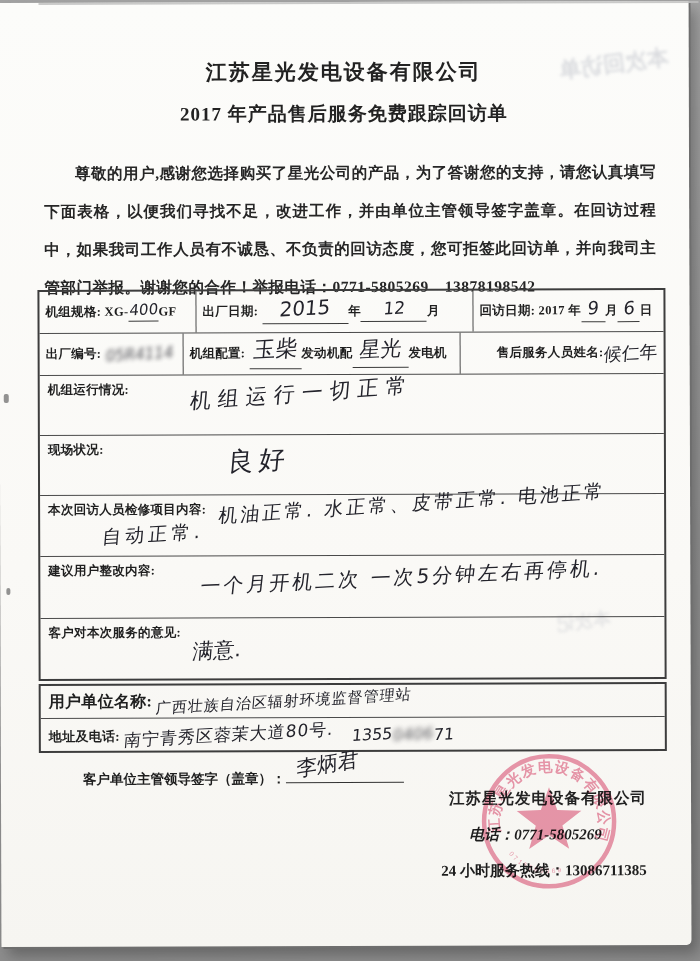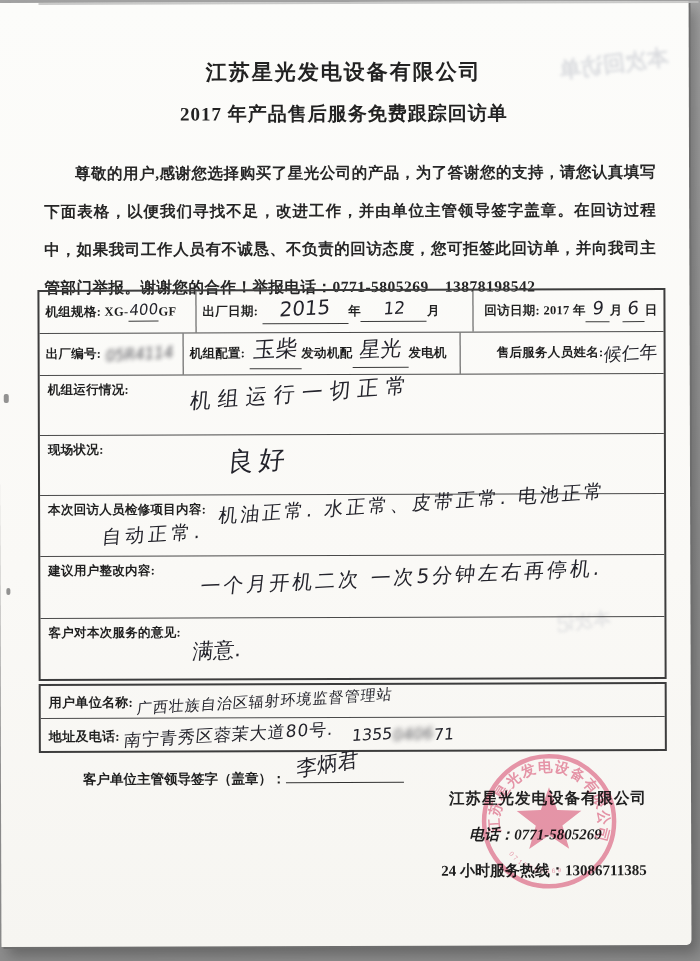--- a/index.html
+++ b/index.html
@@ -84,21 +84,21 @@
 
     <div class="trow" style="height:42px;">
       <div class="tcell" style="width:157px;">
         <span class="lbl">机组规格: XG-</span>
           <span class="blank" style="width:30px;"><span class="hw" style="font-size:15px;position:relative;top:-2px;">400</span></span>
           <span class="lbl">GF</span>
       </div>
       <div class="tcell" style="width:277px;">
         <span class="lbl">出厂日期:</span>&nbsp;<span class="blank" style="width:86px;"><span class="hw" style="font-size:20px;position:relative;top:-3px;">2015</span></span><span class="lbl">年</span><span class="blank" style="width:66px;"><span class="hw" style="font-size:17px;position:relative;top:-3px;">12</span></span><span class="lbl">月</span>
       </div>
-      <div class="tcell" style="flex:1;justify-content:flex-end;">
+      <div class="tcell" style="flex:1;">
         <span class="lbl">回访日期: 2017 年</span>
           <span class="blank" style="width:24px;"><span class="hw" style="font-size:18px;position:relative;top:-3px;">9</span></span>
           <span class="lbl">月</span>
           <span class="blank" style="width:22px;"><span class="hw" style="font-size:18px;position:relative;top:-3px;">6</span></span>
           <span class="lbl">日</span>
       </div>
     </div>
 
     <div class="trow" style="height:42px;">
       <div class="tcell" style="width:144px;">
@@ -146,21 +146,21 @@
       <div style="width:100%;position:relative;">
         <div class="rowlbl">客户对本次服务的意见:</div>
         <span class="hw abs" style="left:152px;top:18px;font-size:21px;">满意.</span>
       </div>
     </div>
   </div>
 
   <div class="abs tbl tbl2">
     <div class="trow" style="height:33px;align-items:center;">
       <div style="width:100%;position:relative;padding:0 0 0 8px;">
-        <span class="lbl" style="font-size:13px;text-align:right;">用户单位名称:</span>
+        <span class="lbl" style="font-size:16px;text-align:right;">用户单位名称:</span>
         <span class="hw" style="font-size:15px;letter-spacing:1px;">广西壮族自治区辐射环境监督管理站</span>
       </div>
     </div>
     <div class="trow" style="height:32px;align-items:center;">
       <div style="width:100%;position:relative;padding:0 0 0 8px;">
         <span class="lbl" style="font-size:13px;">地址及电话:</span>
         <span class="hw" style="font-size:17px;letter-spacing:1px;">南宁青秀区蓉茉大道80号.</span>
         <span class="hw" style="font-size:16px;margin-left:14px;">1355</span><span class="hw ph-blur" style="font-size:16px;">0406</span><span class="hw" style="font-size:16px;">71</span>
       </div>
     </div>

